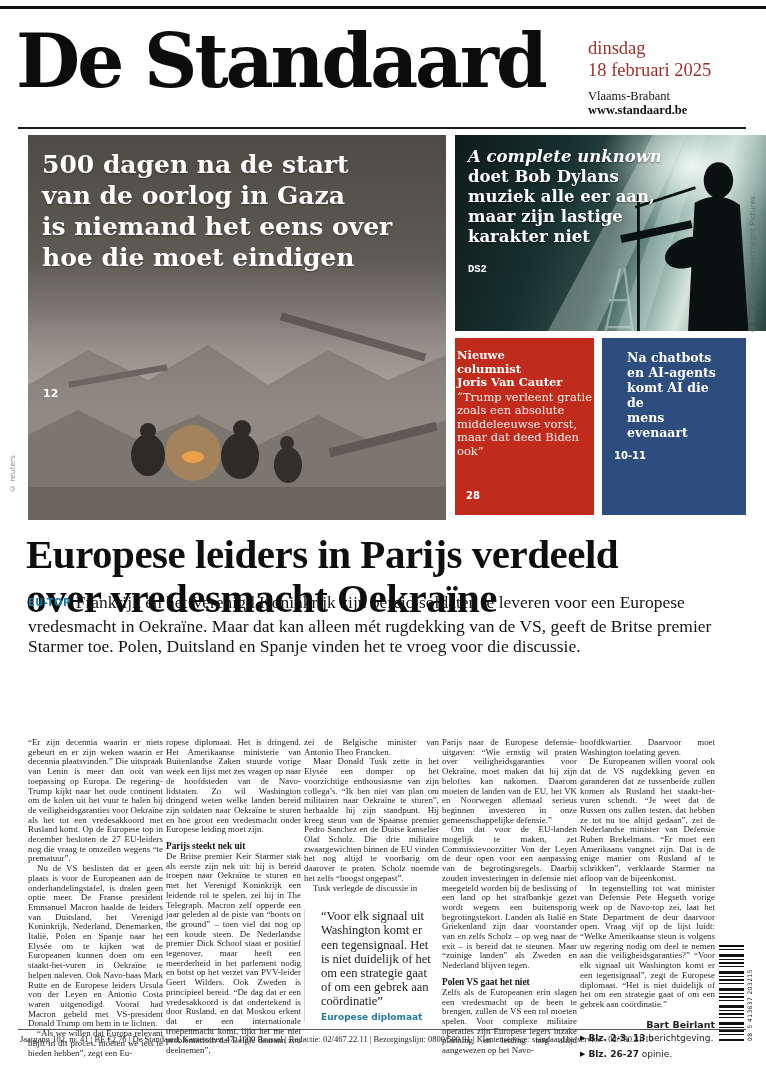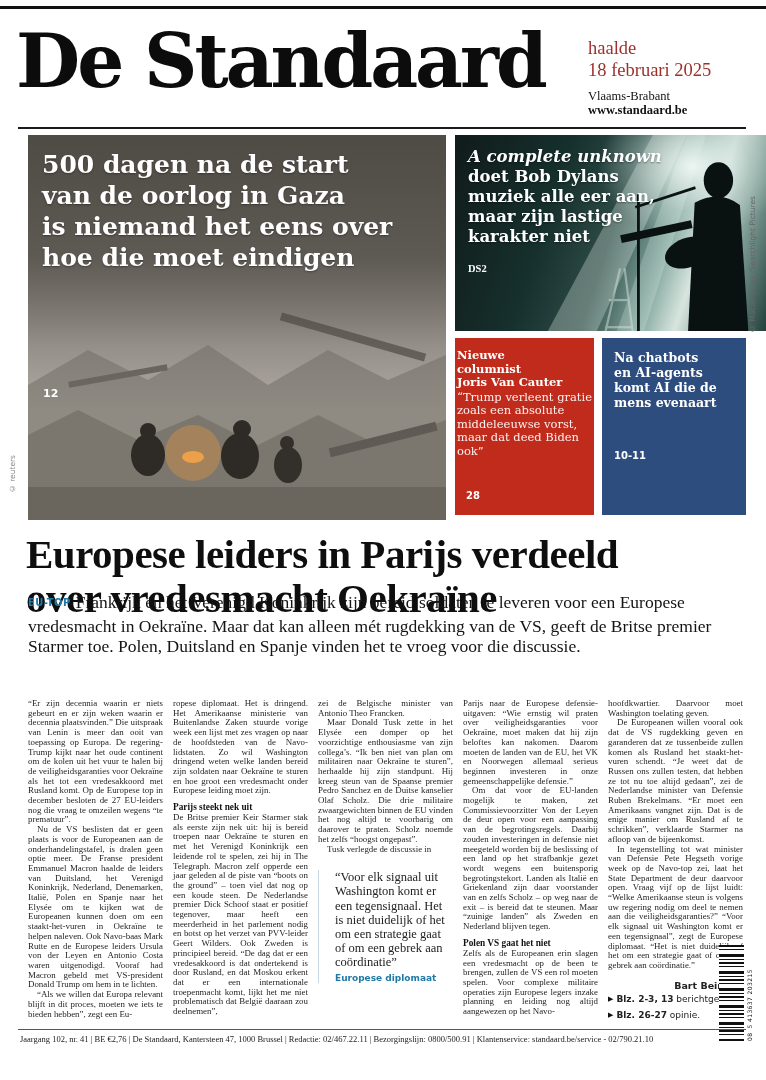--- a/index.html
+++ b/index.html
@@ -30,45 +30,45 @@
         font-family:"DejaVu Sans",sans-serif;font-size:7.5px;color:#8a8a8a;}
 
   
   .dylan{position:absolute;left:455px;top:135px;width:329px;height:196px;overflow:hidden;
         background:radial-gradient(130px 100px at 72% 16%,rgba(242,250,246,.95),rgba(190,212,206,.4) 45%,rgba(0,0,0,0) 72%),
                    linear-gradient(108deg,#101b1a 0%,#16302d 30%,#2e4b46 48%,#7fa49b 62%,#d7e5de 72%,#7e9c94 82%,#2c4a44 94%,#15211f 100%);}
   .dylan svg{position:absolute;inset:0;z-index:0;}
   .dylan-text{position:absolute;z-index:2;left:13px;top:12px;width:200px;font-family:"DejaVu Serif",serif;
         font-weight:bold;font-size:16.5px;line-height:20px;color:#fff;text-shadow:0 1px 2px rgba(0,0,0,.4);}
   .dylan-text .it{font-style:italic;}
-  .dylan-ref{position:absolute;z-index:2;left:13px;top:128px;font-family:Liberation Serif, serif;
+  .dylan-ref{position:absolute;z-index:2;left:13px;top:128px;font-family:Liberation Mono, monospace;
         font-weight:bold;font-size:10.5px;color:#fff;}
   .credit-right{position:absolute;left:748px;top:196px;writing-mode:vertical-rl;transform:rotate(180deg);
         font-family:"DejaVu Sans",sans-serif;font-size:7.5px;color:#666;}
 
   
   .redbox{position:absolute;left:455px;top:338px;width:139px;height:177px;background:#c02b1c;
         box-sizing:border-box;padding:11px 2px;color:#fff;font-family:"DejaVu Serif",serif;}
   .redbox .kicker{font-weight:bold;font-size:11.5px;line-height:13.5px;}
   .redbox .quote{margin-top:1px;font-size:11.5px;line-height:13.5px;color:rgba(255,255,255,.93);}
   .redbox .ref{position:absolute;left:11px;top:152px;font-family:"DejaVu Sans",sans-serif;font-weight:bold;font-size:10px;}
   .bluebox{position:absolute;left:602px;top:338px;width:144px;height:177px;background:#2d4d7e;
-        box-sizing:border-box;padding:12px 12px;color:#fff;font-family:"DejaVu Serif",serif;}
+        box-sizing:border-box;padding:12px 25px;color:#fff;font-family:"DejaVu Serif",serif;}
   .bluebox .bold{font-weight:bold;font-size:12.5px;line-height:15px;}
   .bluebox .light{font-size:12.5px;line-height:15px;color:rgba(255,255,255,.85);}
   .bluebox .ref{position:absolute;left:12px;top:112px;font-family:"DejaVu Sans",sans-serif;font-weight:bold;font-size:10px;}
 
   
   .headline{position:absolute;left:26px;top:532px;margin:0;font-family:"Liberation Serif",serif;
         font-weight:bold;font-size:41px;line-height:44px;letter-spacing:-0.5px;color:#0e0e0e;}
   .standfirst{position:absolute;left:28px;top:592px;width:714px;margin:0;font-size:17.5px;line-height:20.5px;color:#141414;}
   .kicker-label{font-family:"DejaVu Sans",sans-serif;font-weight:bold;font-size:10px;letter-spacing:.4px;
         color:#1f7aa6;margin-right:5px;position:relative;top:-2px;}
 
-  .columns{position:absolute;left:28px;top:699px;width:718px;display:flex;gap:10px;}
+  .columns{position:absolute;left:28px;top:738px;width:718px;display:flex;gap:3px;}
   .col{width:135px;font-size:8.9px;line-height:9.7px;text-align:justify;color:#1e1e1e;}
   .col p{margin:0;text-indent:9px;}
   .col p.noindent{text-indent:0;}
   .col h3{margin:6px 0 1px 0;font-size:9.3px;line-height:10px;font-weight:bold;color:#111;text-align:left;}
   .pullquote{margin-top:16px;padding-left:16px;border-left:1px solid #c9d8e2;text-align:left;}
   .pullquote .q{font-size:12.5px;line-height:14.2px;color:#222;}
   .pullquote .attr{margin-top:4px;font-family:"DejaVu Sans",sans-serif;font-weight:bold;font-size:9px;color:#1f7aa6;}
   .byline{margin-top:10px;text-align:right;font-family:"DejaVu Sans",sans-serif;font-weight:bold;font-size:9.5px;color:#222;}
   .ref-line{margin-top:5px;text-align:left;font-family:"DejaVu Sans",sans-serif;font-size:9px;color:#222;}
   .ref-line .tri{font-size:7px;position:relative;top:-1px;margin-right:3px;color:#111;}
@@ -87,21 +87,21 @@
   .footer-line{position:absolute;left:20px;top:1034px;width:726px;font-size:8.5px;color:#222;}
 </style>
 </head>
 <body>
 
 <div class="page">
   <div class="topline"></div>
 
   <h1 class="masthead-title">De Standaard</h1>
   <div class="dateblock">
-    <div class="red">haalde</div>
+    <div class="red">dinsdag</div>
     <div class="red">18 februari 2025</div>
     <div class="edition">Vlaams-Brabant</div>
     <div class="site">www.standaard.be</div>
   </div>
   <div class="mast-rule"></div>
 
   <section class="gaza">
     <svg viewBox="0 0 418 385" preserveAspectRatio="none">
       <polygon points="0,250 60,215 120,245 180,210 240,250 300,215 360,245 418,220 418,385 0,385" fill="#8f8a82"></polygon>
       <polygon points="0,300 50,275 110,305 170,280 230,310 290,280 350,310 418,285 418,385 0,385" fill="#7b766e"></polygon>

